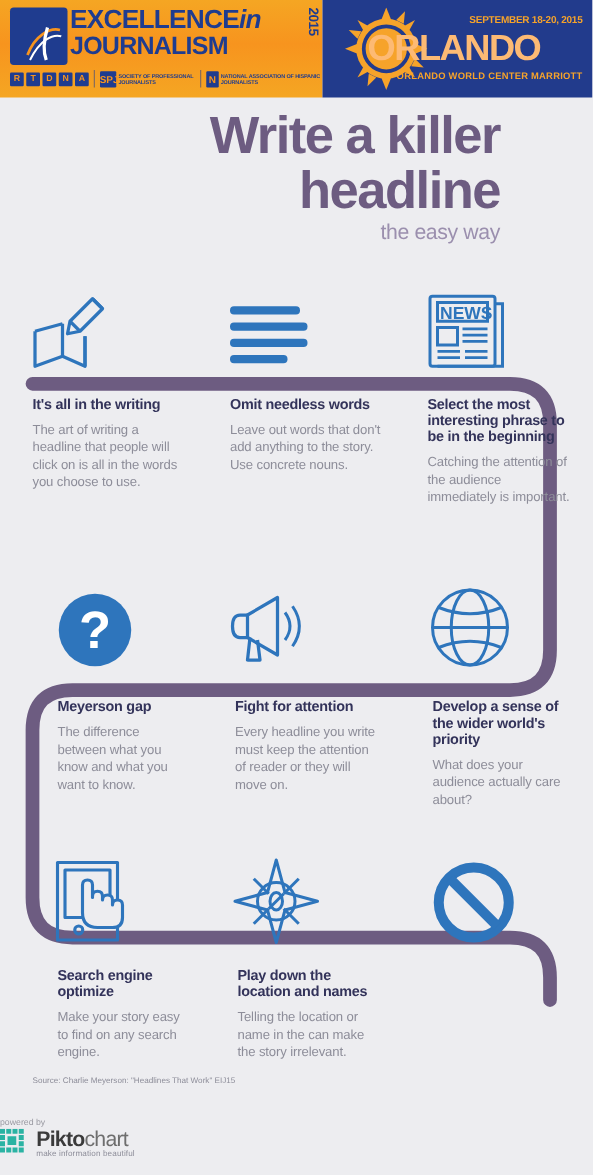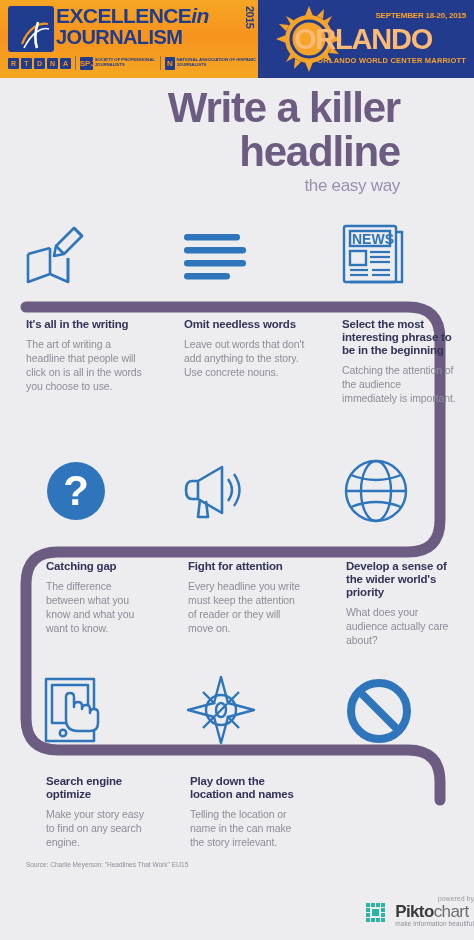--- a/index.html
+++ b/index.html
@@ -44,21 +44,21 @@
     position: absolute; left: 8px; top: 53px; width: 248px; height: 20px;
     display: flex; align-items: center; gap: 4px;
   }
   .rtdna { display: flex; gap: 2px; align-items: center; }
   .rtdna span {
     display: inline-block; width: 11px; height: 11px; background: #1f3c8f;
     color: #f7941e; font-size: 7px; font-weight: bold; text-align: center;
     line-height: 11px; border-radius: 1px;
   }
   .org-div { width: 1px; height: 14px; background: #1f3c8f; opacity: .5; }
-  .org-block { display: flex; align-items: flex-start; gap: 2px; }
+  .org-block { display: flex; align-items: center; gap: 2px; }
   .org-badge {
     width: 13px; height: 13px; background: #1f3c8f; color: #f7941e;
     font-size: 8px; font-weight: bold; text-align: center; line-height: 13px;
     border-radius: 1px;
   }
   .org-text { font-size: 4.4px; font-weight: bold; color: #1f3c8f; line-height: 5px; letter-spacing: -0.1px; }
 
   .banner-right {
     width: 216px; height: 78px; background: #223b8c; position: relative; overflow: hidden;
   }
@@ -89,42 +89,42 @@
     font-size: 17px; color: #9b8fae; letter-spacing: -0.3px;
   }
 
   
   .path-svg { position: absolute; left: 0; top: 0; width: 474px; height: 940px; pointer-events: none; }
 
   
   .row { position: absolute; left: 0; width: 474px; display: flex; }
   .row.icons { height: 85px; }
   .cell { width: 158px; position: relative; }
-  .icon-wrap { height: 85px; display: flex; align-items: flex-start; justify-content: flex-start; padding-left: 22px; }
+  .icon-wrap { height: 85px; display: flex; align-items: flex-end; justify-content: flex-start; padding-left: 22px; }
   .cell.c2 .icon-wrap { padding-left: 22px; }
   .txt-cell { width: 158px; padding-left: 26px; padding-right: 10px; }
   .txt-cell.c3 { padding-right: 18px; }
   .head {
     font-size: 11.5px; font-weight: bold; color: #33335a;
     line-height: 13px; letter-spacing: -0.2px; margin-bottom: 6px;
   }
   .body {
     font-size: 10.5px; color: #8d8d99; line-height: 14px; letter-spacing: -0.1px;
   }
 
   
   .source {
     position: absolute; left: 26px; top: 860px; width: 200px;
     font-size: 6.5px; color: #8d8d99; line-height: 9px;
   }
 
   
   .footer {
     position: absolute; left: 0; top: 895px; width: 474px; height: 45px;
-    background: #ededf0; display: flex; flex-direction: column; align-items: flex-end;
+    background: #ededf0; display: flex; flex-direction: column; align-items: flex-start;
   }
   .powered { font-size: 7px; color: #9a9aa2; margin-bottom: 1px; }
   .pikto-row { display: flex; align-items: center; gap: 5px; }
   .pikto-mark { width: 24px; height: 24px; }
   .pikto-text { display: flex; flex-direction: column; }
   .pikto-name { font-size: 17px; line-height: 17px; letter-spacing: -0.6px; }
   .pikto-name .b { font-weight: bold; color: #3b3b3b; }
   .pikto-name .l { color: #6e6e6e; }
   .pikto-tag { font-size: 6.5px; color: #8d8d99; letter-spacing: 0.1px; }
 </style>
@@ -306,21 +306,21 @@
           <path d="M11 20 Q36 30 61 20"></path>
           <path d="M11 52 Q36 42 61 52"></path>
         </g>
       </svg>
     </div>
   </div>
 </div>
 
 <div class="row" style="top:560px;">
   <div class="txt-cell c1" style="padding-left:46px;">
-    <div class="head">Catching gap</div>
+    <div class="head">Meyerson gap</div>
     <div class="body">The difference between what you know and what you want to know.</div>
   </div>
   <div class="txt-cell c2" style="padding-left:30px;">
     <div class="head">Fight for attention</div>
     <div class="body">Every headline you write must keep the attention of reader or they will move on.</div>
   </div>
   <div class="txt-cell c3" style="padding-left:30px;padding-right:22px;">
     <div class="head">Develop a sense of the wider world's priority</div>
     <div class="body">What does your audience actually care about?</div>
   </div>

